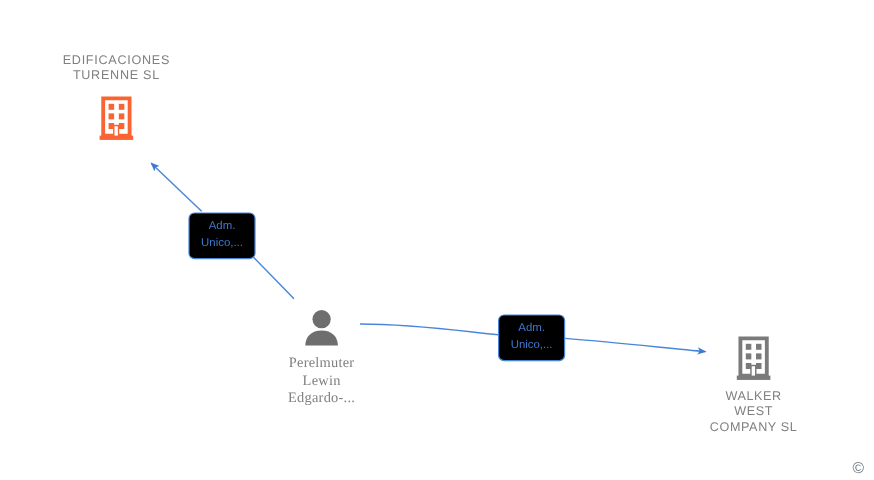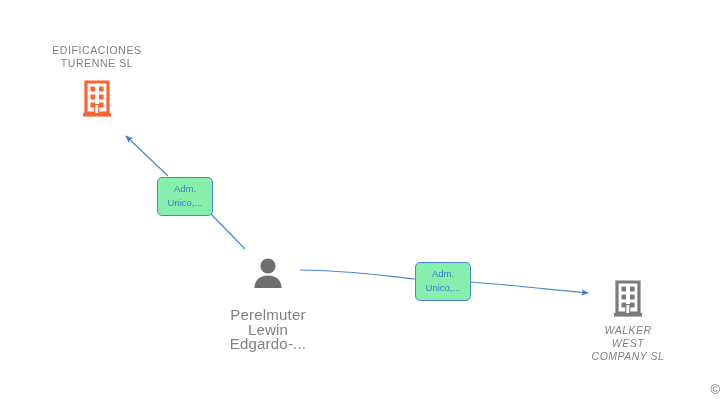--- a/index.html
+++ b/index.html
@@ -53,42 +53,42 @@
   #node-company-1 .node-label {
     margin-bottom: 10px;
   }
   
   #node-person {
     left: 208px;
     top: 256px;
     width: 120px;
   }
   #node-person .node-label {
-    margin-top: 18px;
+    margin-top: 5px;
     letter-spacing: 0.2px;
-    font-size: 15px;
+    font-size: 12px;
     line-height: 14.5px;
+    font-family: Liberation Serif, serif;
   }
   
   #node-company-2 {
     left: 568px;
     top: 280px;
     width: 120px;
   }
   #node-company-2 .node-label {
     margin-top: 6px;
     letter-spacing: 0.5px;
-    font-style: italic;
   }
   
   .edge-label {
     position: absolute;
     border: 1px solid #4a86d8;
     border-radius: 5px;
-    background: #86efac;
+    background: #000000;
     color: #3d7ad0;
     font-size: 9.5px;
     line-height: 14px;
     text-align: center;
     padding: 4px 7px 5px 7px;
     font-family: "Liberation Sans", sans-serif;
     white-space: nowrap;
     box-sizing: border-box;
   }
   #edge-label-1 {

